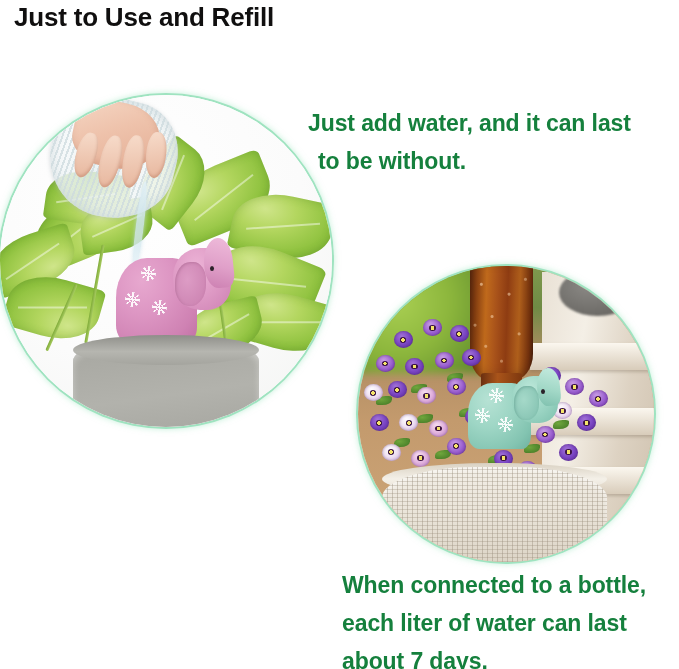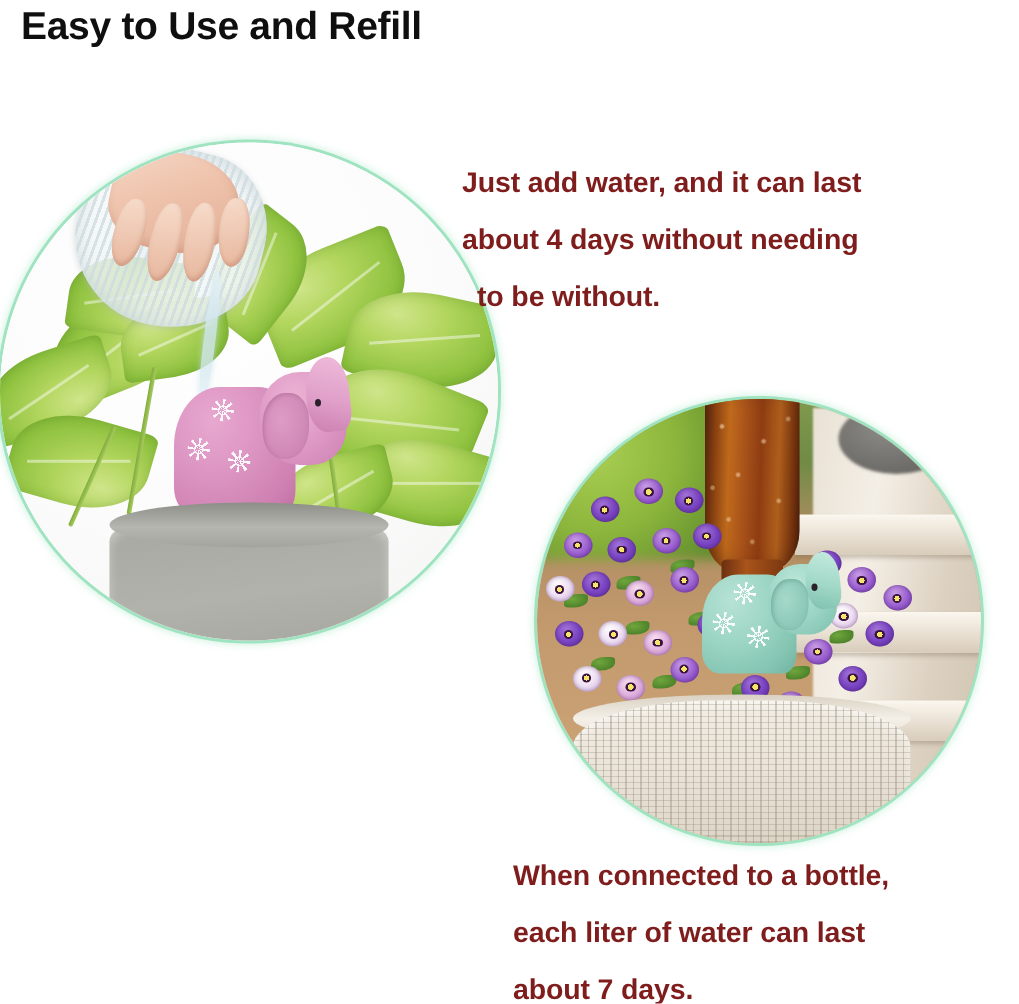--- a/index.html
+++ b/index.html
@@ -24,23 +24,23 @@
     font-size: 26px;
     font-weight: bold;
     color: #100f0f;
     letter-spacing: -0.2px;
     white-space: nowrap;
   }
 
   
   .caption {
     position: absolute;
-    font-size: 19px;
+    font-size: 23px;
     font-weight: bold;
-    color: #7f1d1d;
+    color: #15803d;
     line-height: 38px;
     letter-spacing: -0.1px;
   }
   #caption-top {
     left: 308px;
     top: 104px;
     width: 372px;
   }
   #caption-top .l3 { padding-left: 10px; }
   #caption-bottom {
@@ -380,21 +380,21 @@
     top: 66.5%;
     width: 76%;
     height: 11%;
     background: linear-gradient(180deg, #d9d1c2 0%, #f4f0e8 50%, #e4ddd0 100%);
     border-radius: 50%;
   }
 </style>
 </head>
 <body>
 
-<div id="page-title">Easy to Use and Refill</div>
+<div id="page-title">Just to Use and Refill</div>
 
 <div id="photo-left" class="photo-circle">
   <div class="scene">
     <div class="bg-white-room"></div>
 
     <div class="leaf" style="left:52%;top:21%;width:30%;height:20%;transform:rotate(-22deg);"></div>
     <div class="leaf" style="left:70%;top:30%;width:30%;height:19%;transform:rotate(12deg);"></div>
     <div class="leaf" style="left:10%;top:31%;width:30%;height:18%;transform:rotate(158deg);"></div>
     <div class="leaf" style="left:14%;top:23%;width:25%;height:16%;transform:rotate(188deg);"></div>
     <div class="leaf" style="left:40%;top:18%;width:24%;height:17%;transform:rotate(-52deg);"></div>
@@ -432,21 +432,20 @@
       <div class="eleph-spike"></div>
     </div>
 
     <div class="pot-grey"></div>
     <div class="pot-rim"></div>
   </div>
 </div>
 
 <div id="caption-top" class="caption">
   <div class="l1">Just add water, and it can last</div>
-  <div class="l2">about 4 days without needing</div>
   <div class="l3">to be without.</div>
 </div>
 
 <div id="photo-right" class="photo-circle">
   <div class="scene">
     <div class="bg-garden"></div>
     <div class="bg-shelf"></div>
     <div class="bg-shelf-slat" style="top:26%;"></div>
     <div class="bg-shelf-slat" style="top:48%;"></div>
     <div class="bg-shelf-slat" style="top:68%;"></div>

